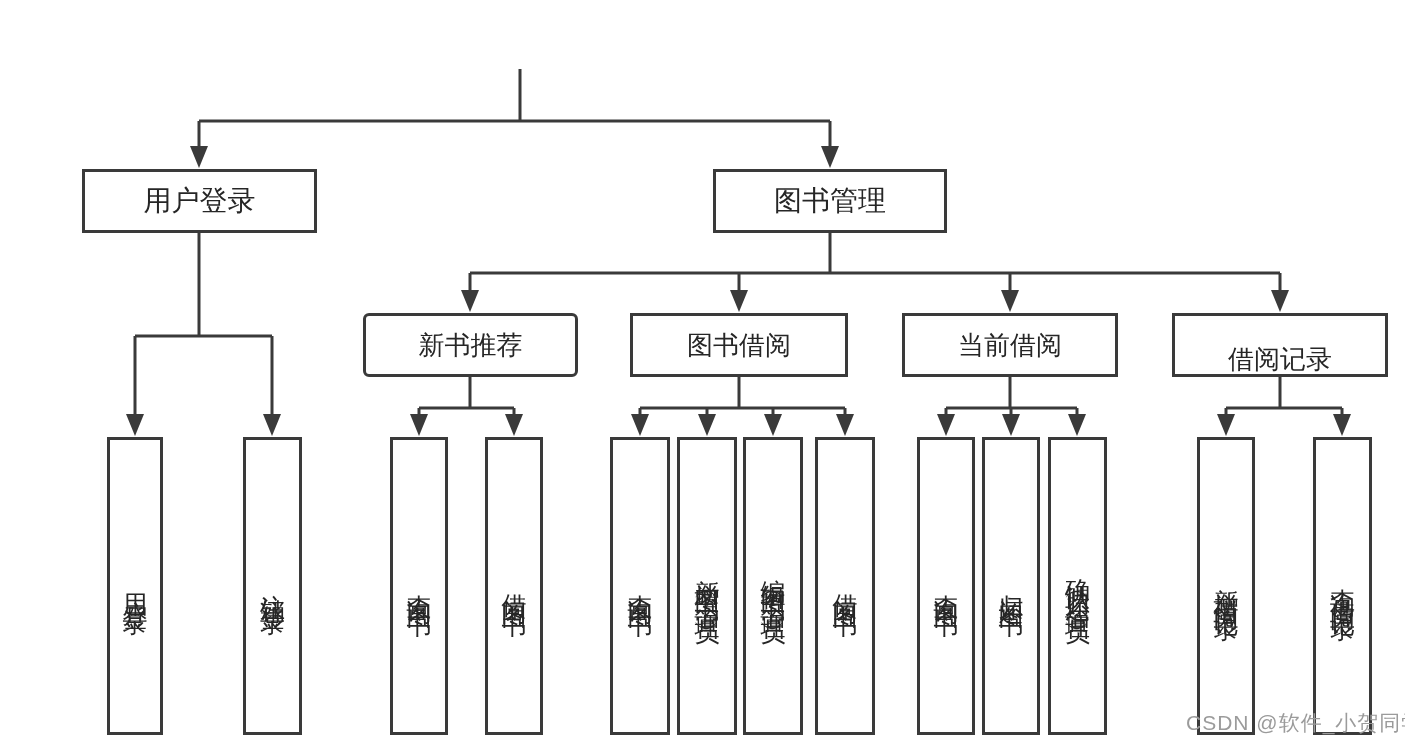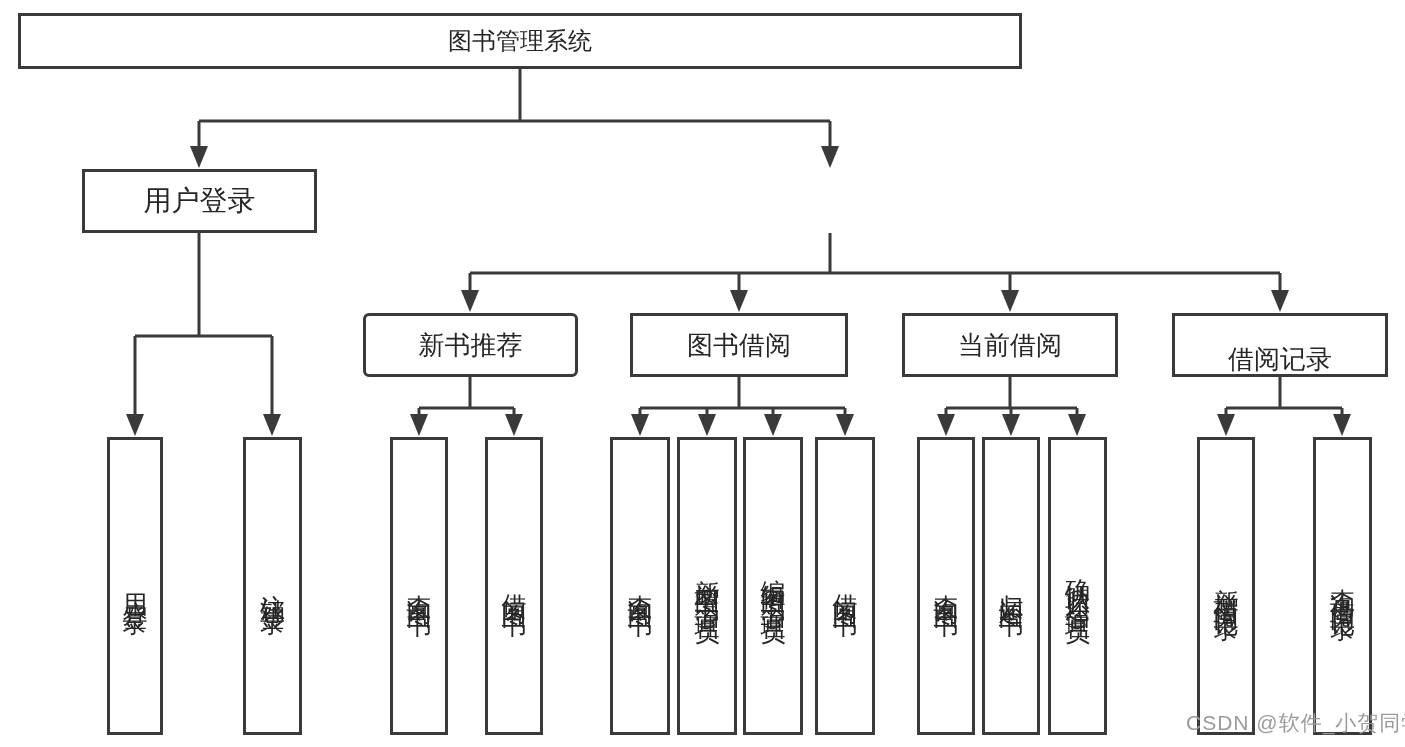--- a/index.html
+++ b/index.html
@@ -97,26 +97,26 @@
 
       <polygon points="937,414 955,414 946,436"></polygon>
       <polygon points="1002,414 1020,414 1011,436"></polygon>
       <polygon points="1068,414 1086,414 1077,436"></polygon>
 
       <polygon points="1217,414 1235,414 1226,436"></polygon>
       <polygon points="1333,414 1351,414 1342,436"></polygon>
     </g>
   </svg>
 
-  <div class="box root" style="left:18px; top:13px; width:1004px; height:56px;">
-    <span class="label">图书管理系统</span>
-  </div>
 
   <div class="box lv2" style="left:82px; top:169px; width:235px; height:64px;">
     <span class="label">用户登录</span>
+  </div>
+  <div class="box lv2" style="left:713px; top:169px; width:234px; height:64px;">
+    <span class="label">图书管理</span>
   </div>
 
   <div class="box lv3" style="left:363px; top:313px; width:215px; height:64px;border-radius:6px;">
     <span class="label">新书推荐</span>
   </div>
   <div class="box lv3" style="left:902px; top:313px; width:216px; height:64px;">
     <span class="label">当前借阅</span>
   </div>
   <div class="box lv3" style="left:630px; top:313px; width:218px; height:64px;">
     <span class="label">图书借阅</span>

